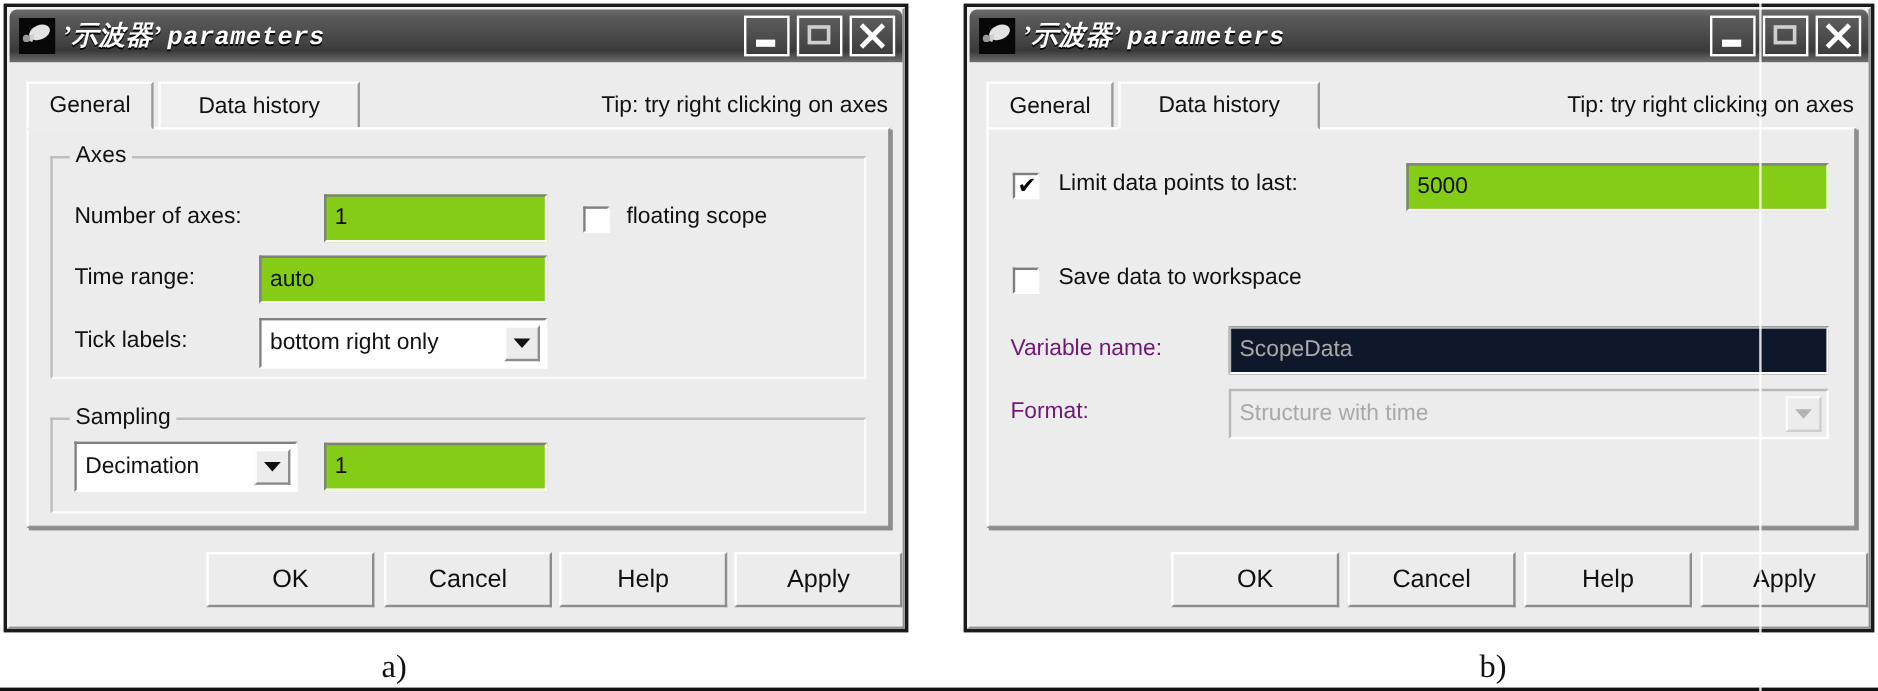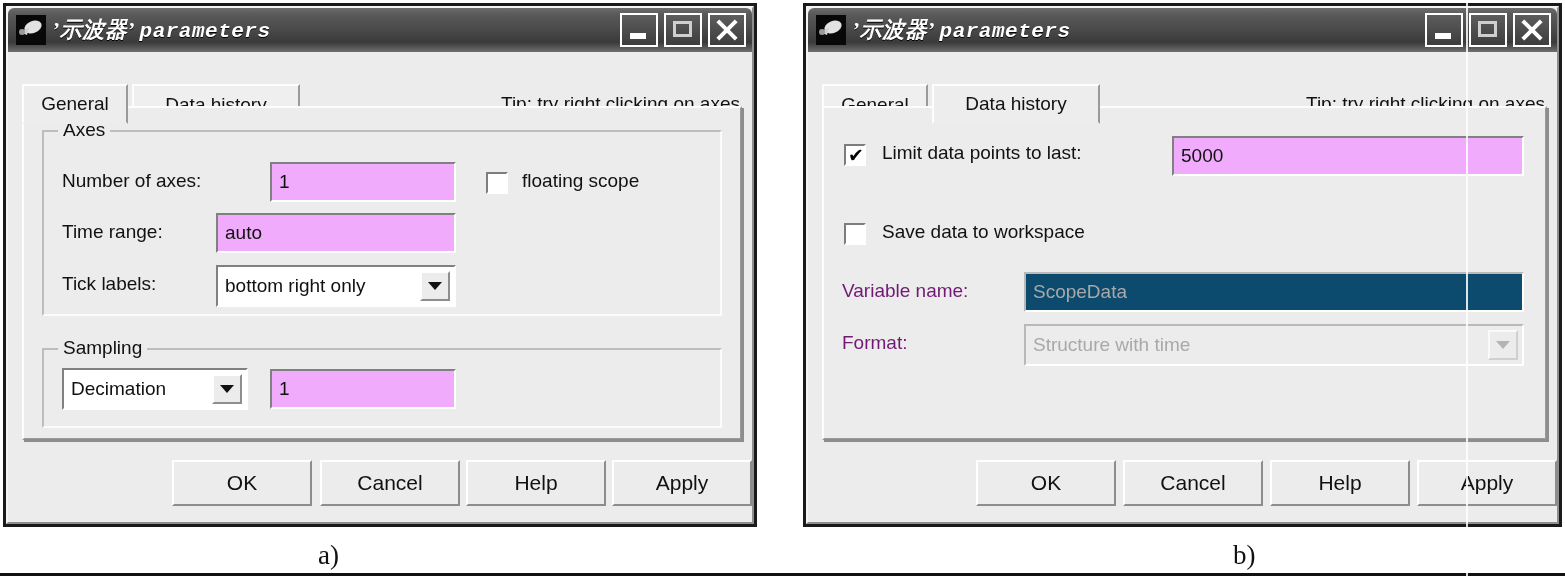--- a/index.html
+++ b/index.html
@@ -73,21 +73,21 @@
   .gl-close-b{transform:rotate(-45deg);}
 
   
   .client{
     position:absolute;left:2px;right:2px;top:46px;bottom:2px;
     background:#ececec;
   }
 
   
   .tabstrip{
-    position:absolute;left:14px;right:10px;top:32px;height:40px;padding-left:29px;
+    position:absolute;left:14px;right:10px;top:16px;height:40px;padding-left:29px;
   }
   .tab{
     position:absolute;top:0;height:40px;
     background:#efefef;
     border-left:2px solid #fdfdfd;
     border-top:2px solid #fdfdfd;
     border-right:2px solid #9a9a9a;
     box-sizing:border-box;
     display:flex;align-items:center;justify-content:center;
     padding:0 10px;
@@ -126,30 +126,30 @@
   .group-title{
     position:absolute;top:-13px;left:14px;background:#ececec;
     padding:0 5px;font-size:19px;color:#111;
   }
 
   
   .lbl{position:absolute;font-size:19px;color:#111;white-space:nowrap;}
   .lbl.dim{color:#701a75;}
 
   .field{
-    position:absolute;background:#f0abfc;
+    position:absolute;background:#84cc16;
     border:2px solid #ffffff;
     border-top-color:#808080;border-left-color:#808080;
     box-sizing:border-box;
     display:flex;align-items:center;
     padding-left:7px;
     font-size:19px;color:#111;
     overflow:hidden;
   }
-  .field.dim{background:#0c4a6e;color:#a9a9a9;border-top-color:#b9b9b9;border-left-color:#b9b9b9;text-align:center;}
+  .field.dim{background:#0f172a;color:#a9a9a9;border-top-color:#b9b9b9;border-left-color:#b9b9b9;text-align:center;}
 
   .combo{
     position:absolute;background:#ffffff;
     border:2px solid #ffffff;
     border-top-color:#808080;border-left-color:#808080;
     box-sizing:border-box;
     display:flex;align-items:center;
     padding-left:7px;
     font-size:19px;color:#111;
   }

